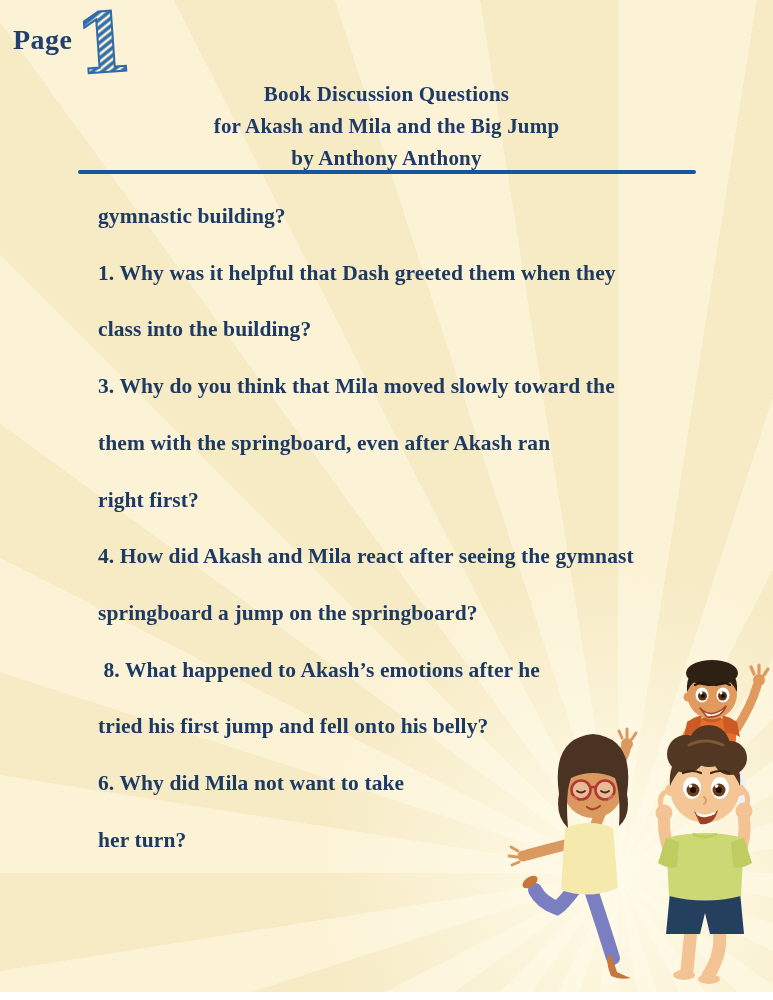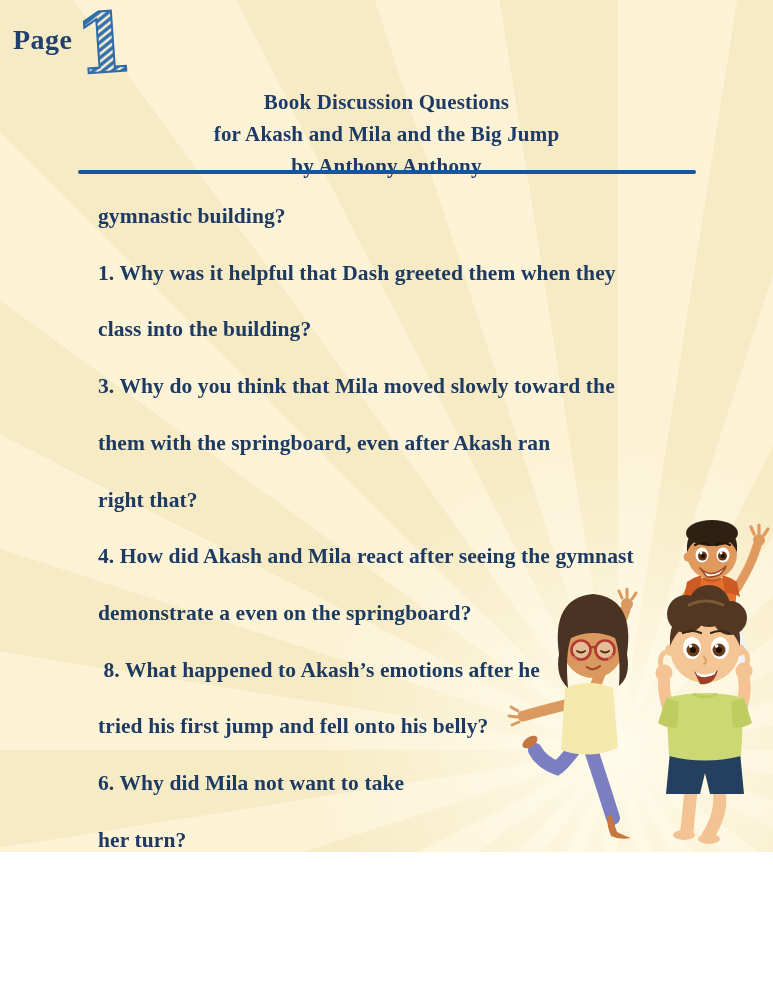--- a/index.html
+++ b/index.html
@@ -1,30 +1,30 @@
 <!DOCTYPE html>
 <html><head>
 <meta charset="utf-8">
 <style>
   html,body{margin:0;padding:0;}
   .page{
-    position:relative;width:773px;height:852px;overflow:hidden;
+    position:relative;width:773px;height:992px;overflow:hidden;
     font-family:"Liberation Serif","DejaVu Serif",serif;
     background-color:#faf0d0;
     background-image:
       radial-gradient(circle 300px at 80% 88%, rgba(255,252,236,0.95), rgba(255,252,236,0) 100%),
       repeating-conic-gradient(from 0deg at 80% 88%, #fcf3d7 0deg 9deg, #f7ebc5 9deg 18deg);
   }
   .page-label{
     position:absolute;left:13px;top:24px;
     font-size:28px;font-weight:600;color:#21406e;letter-spacing:0.5px;
   }
   .page-num-svg{position:absolute;left:58px;top:2px;width:92px;height:86px;transform:rotate(-4deg);}
   .title{
-    position:absolute;left:0;top:86px;width:100%;text-align:center;
+    position:absolute;left:0;top:78px;width:100%;text-align:center;
     font-size:21px;font-weight:bold;color:#1e3a66;line-height:32px;letter-spacing:0.2px;
   }
   .divider{
     position:absolute;left:78px;top:170px;width:618px;height:4px;
     background:#1457a0;border-radius:2px;
   }
   .questions{
     position:absolute;left:98px;top:188px;width:660px;
     font-size:21.5px;font-weight:bold;color:#1d3a63;
     line-height:56.7px;letter-spacing:0.1px;
@@ -61,23 +61,23 @@
   </div>
 
   <div class="divider"></div>
 
   <div class="questions">
     <div class="q-line">gymnastic building?</div>
     <div class="q-line">1. Why was it helpful that Dash greeted them when they</div>
     <div class="q-line">class into the building?</div>
     <div class="q-line">3. Why do you think that Mila moved slowly toward the</div>
     <div class="q-line">them with the springboard, even after Akash ran</div>
-    <div class="q-line">right that?</div>
+    <div class="q-line">right first?</div>
     <div class="q-line">4. How did Akash and Mila react after seeing the gymnast</div>
-    <div class="q-line">demonstrate a even on the springboard?</div>
+    <div class="q-line">springboard a jump on the springboard?</div>
     <div class="q-line"> 8. What happened to Akash’s emotions after he</div>
     <div class="q-line">tried his first jump and fell onto his belly?</div>
     <div class="q-line">6. Why did Mila not want to take</div>
     <div class="q-line">her turn?</div>
   </div>
 
   <svg class="kids" viewBox="0 0 280 350" aria-hidden="true">
 
     <g>
       <path d="M244,92 Q258,70 264,50" stroke="#e09a5e" stroke-width="9" fill="none" stroke-linecap="round"></path>

